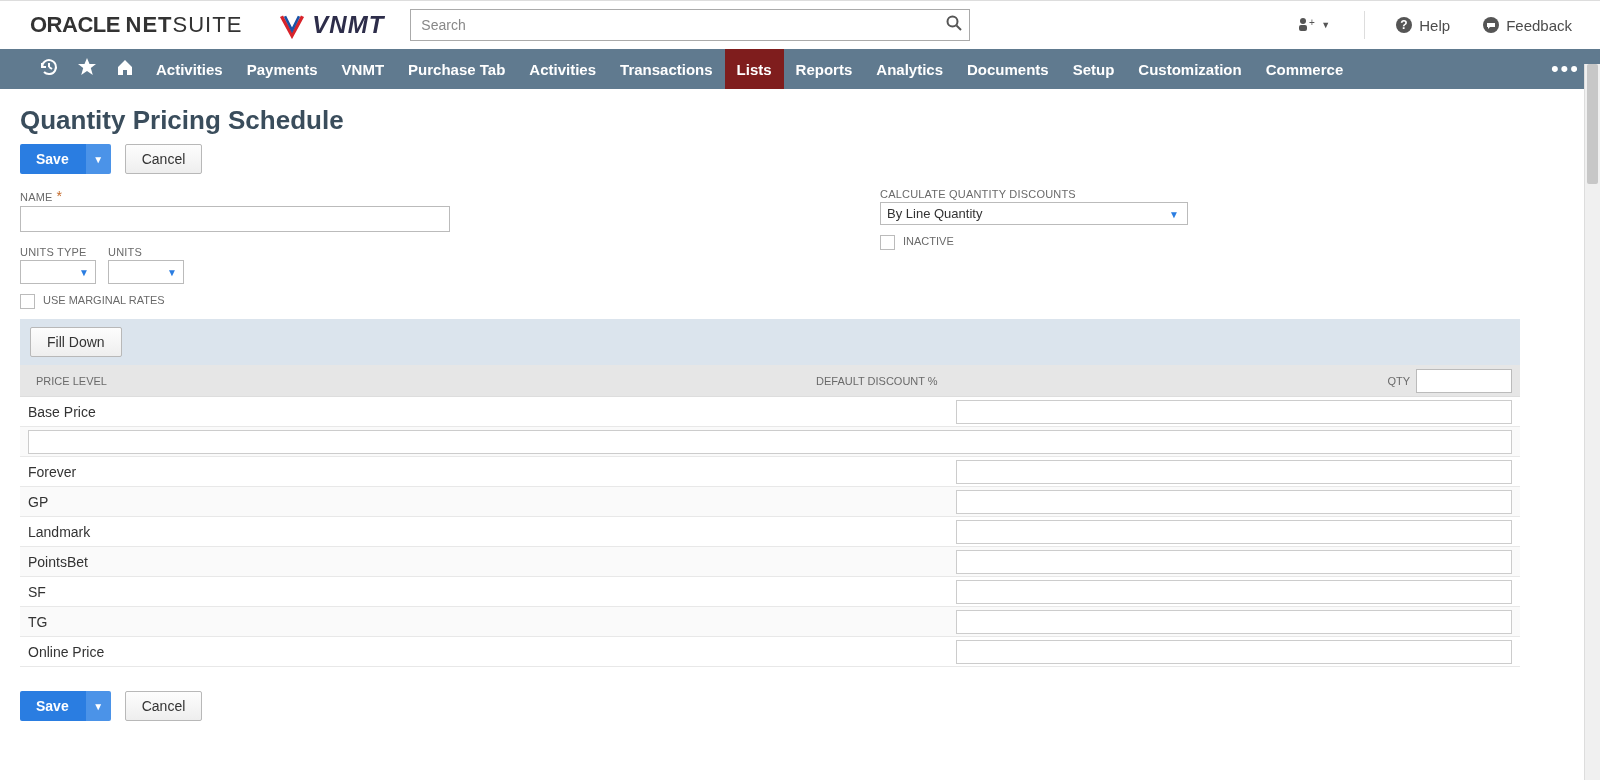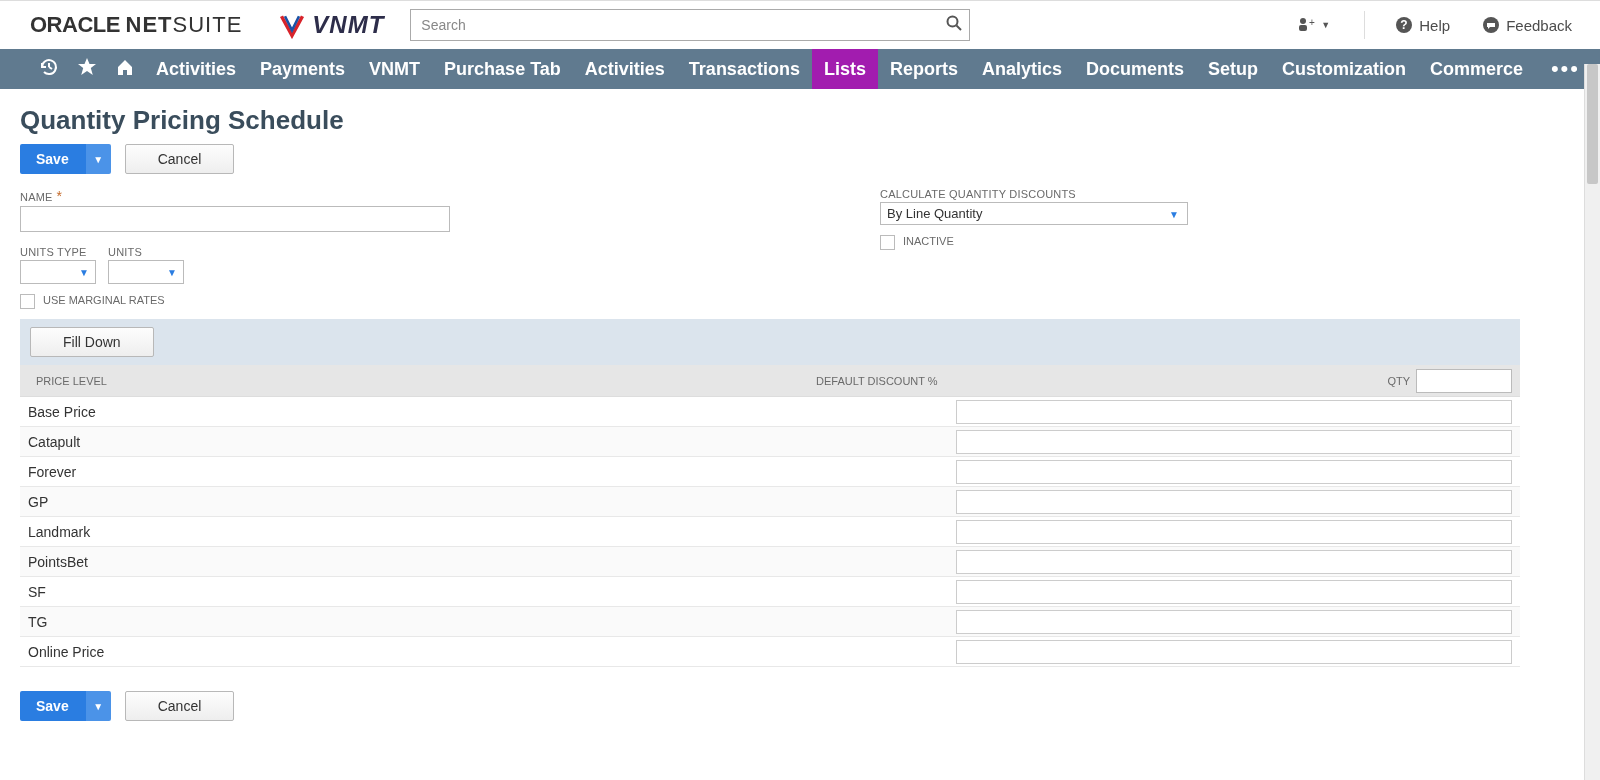--- a/index.html
+++ b/index.html
@@ -96,25 +96,25 @@
     text-align: center;
     font-size: 18px;
     cursor: pointer;
   }
   .nav-item {
     color: #fff;
     padding: 0 12px;
     height: 40px;
     display: flex;
     align-items: center;
-    font-size: 18px;
+    font-size: 15px;
     font-weight: 600;
     cursor: pointer;
   }
-  .nav-item.active { background: #a21caf; }
+  .nav-item.active { background: #7f1d1d; }
   .nav-spacer { flex: 1; }
   .nav-more {
     color: #fff;
     font-size: 22px;
     letter-spacing: 2px;
     padding: 0 12px;
     cursor: pointer;
   }
   
   .content {
@@ -130,21 +130,21 @@
   .button-row {
     display: flex;
     gap: 14px;
     margin-bottom: 14px;
     align-items: center;
   }
   .btn {
     height: 30px;
     border: 1px solid #b8b8b8;
     background: linear-gradient(#fdfdfd,#eee);
-    padding: 0 32px;
+    padding: 0 16px;
     font-size: 14px;
     color: #333;
     cursor: pointer;
     border-radius: 2px;
   }
   .btn-primary-split {
     display: flex;
     border-radius: 2px;
     overflow: hidden;
   }
@@ -459,21 +459,20 @@
       <span>QTY</span>
       <input class="qty-input" style="">
     </div>
   </div>
   <div id="grid-rows">
       <div class="grid-row">
         <div class="gc-label">Base Price</div>
         <div class="gc-input"><input style=""></div>
       </div>
       <div class="grid-row">
-        <div class="gc-label">Catapult</div>
         <div class="gc-input"><input style=""></div>
       </div>
       <div class="grid-row">
         <div class="gc-label">Forever</div>
         <div class="gc-input"><input style=""></div>
       </div>
       <div class="grid-row">
         <div class="gc-label">GP</div>
         <div class="gc-input"><input style=""></div>
       </div>

